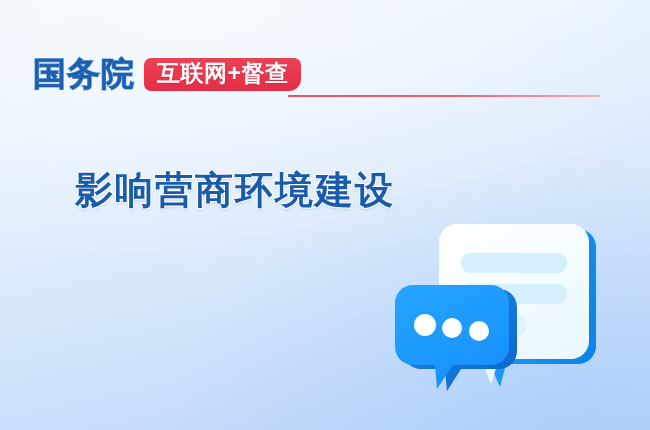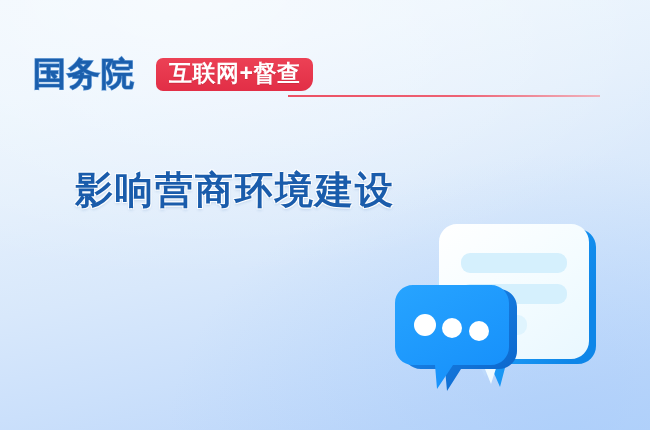--- a/index.html
+++ b/index.html
@@ -61,21 +61,21 @@
     font-size: 33px;
     font-weight: bold;
     letter-spacing: 1px;
     color: #1b5fad;
     -webkit-text-stroke: 1.2px #5a94d4;
     paint-order: stroke fill;
     line-height: 40px;
     white-space: nowrap;
   }
   .badge {
-    margin-left: 21px;
+    margin-left: 9px;
     background: #e8384f;
     background: linear-gradient(180deg, #ec4155 0%, #e22e46 100%);
     border-radius: 7px 7px 12px 7px;
     padding: 5px 13px 6px 13px;
     display: flex;
     align-items: center;
     height: 33px;
     box-sizing: border-box;
   }
   .badge-text {

